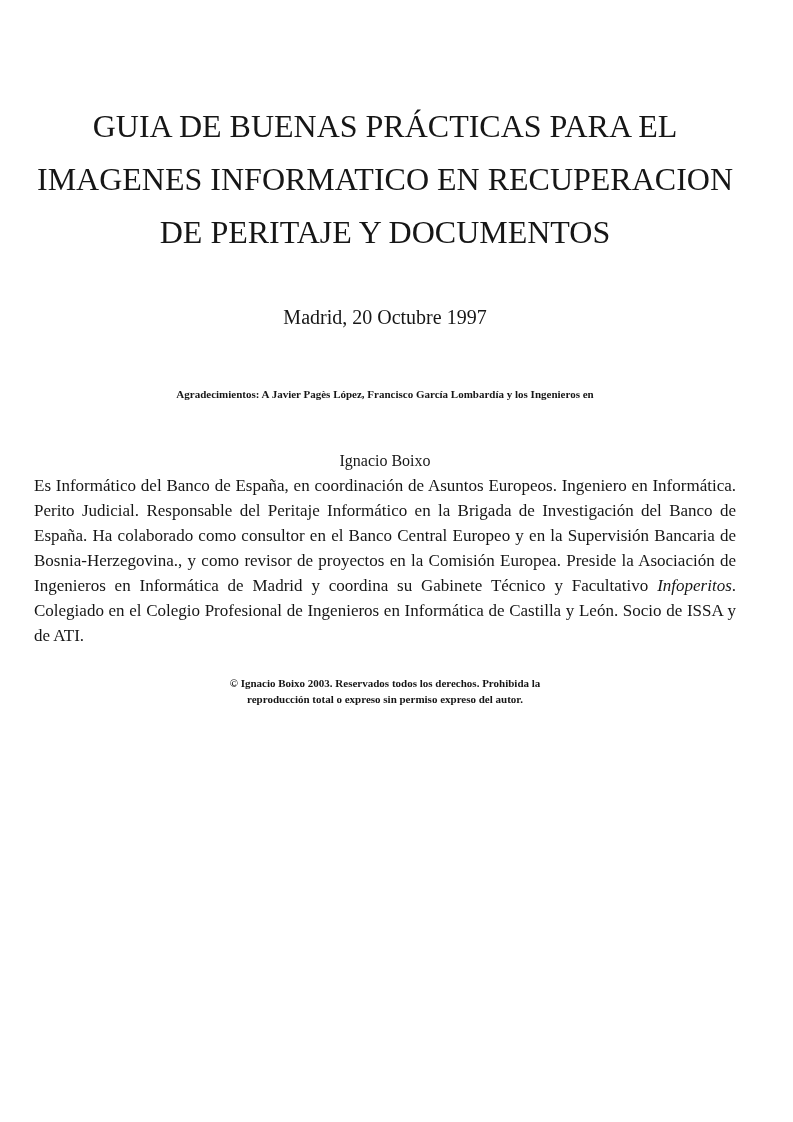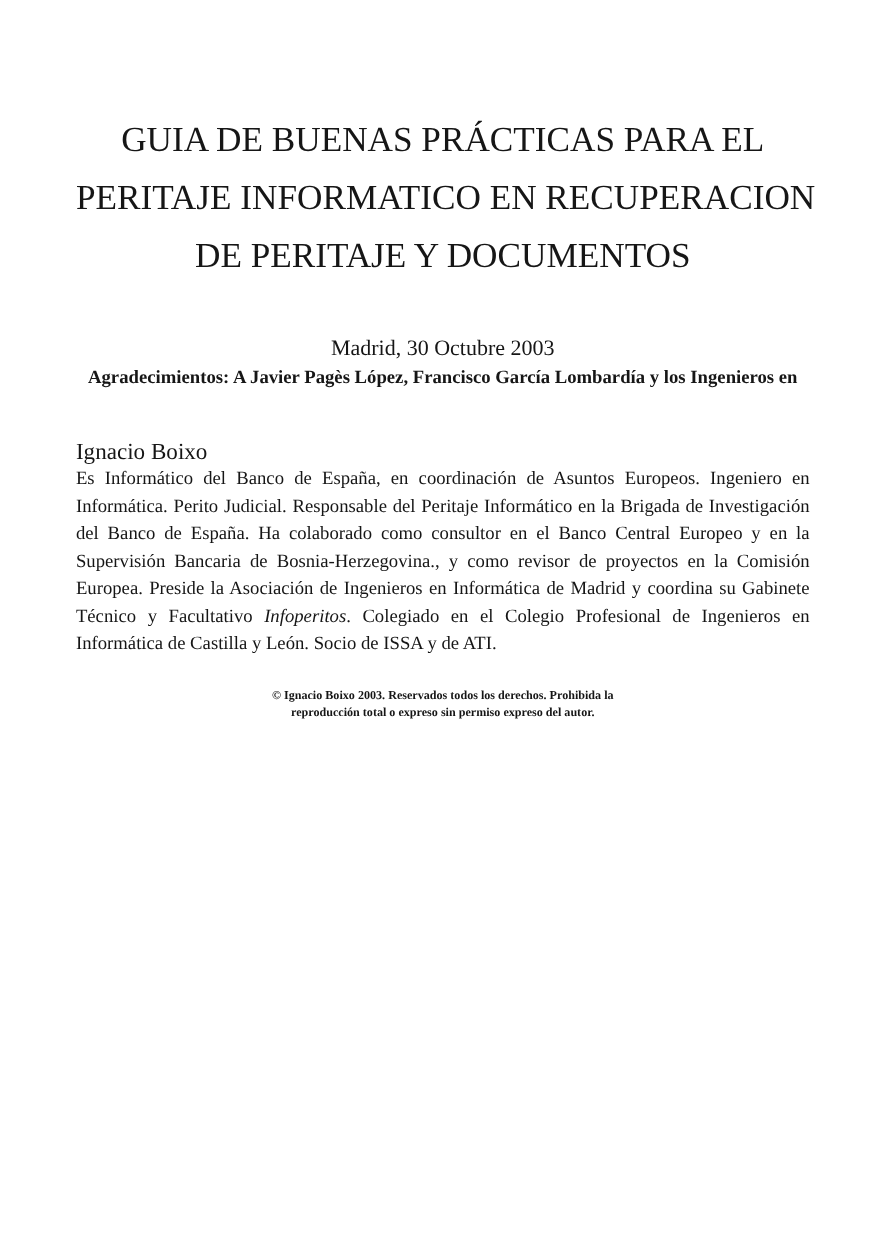--- a/index.html
+++ b/index.html
@@ -4,48 +4,50 @@
 <style>
   html, body { margin: 0; padding: 0; background: #ffffff; }
   .page {
     position: relative;
     width: 793px;
     height: 1122px;
     background: #ffffff;
     color: #161616;
     font-family: "Liberation Serif", "DejaVu Serif", serif;
     box-sizing: border-box;
-    padding: 100px 57px 0 69px;
+    padding: 100px 57px 0 34px;
     overflow: hidden;
   }
   .title {
     margin: 0;
     font-size: 32px;
     line-height: 53px;
     font-weight: normal;
     text-align: center;
   }
   .title-line { white-space: nowrap; }
   .date-line {
     margin-top: 46px;
     font-size: 20px;
     line-height: 24px;
     text-align: center;
   }
   .ack {
-    font-size: 17px;
+    margin-top: 51px;
+    font-size: 11px;
     line-height: 28px;
     font-weight: bold;
     text-align: center;
   }
   .ack-line { white-space: nowrap; }
   .author-name {
     margin-top: 41px;
-    font-size: 21px;
+    font-size: 16px;
     line-height: 24px;
+    text-align: center;
   }
   .bio {
     margin: 0 0 0 0;
     font-size: 17px;
     line-height: 25px;
     text-align: justify;
   }
   .bio i { font-style: italic; }
   .copyright {
     margin-top: 28px;
@@ -55,25 +57,25 @@
     font-weight: bold;
   }
 </style>
 </head>
 <body>
 
 <div class="page">
 
   <h1 class="title">
     <div class="title-line">GUIA DE BUENAS PRÁCTICAS PARA EL</div>
-    <div class="title-line">PERITAJE INFORMATICO EN RECUPERACION</div>
+    <div class="title-line">IMAGENES INFORMATICO EN RECUPERACION</div>
     <div class="title-line">DE PERITAJE Y DOCUMENTOS</div>
   </h1>
 
-  <div class="date-line">Madrid, 30 Octubre 2003</div>
+  <div class="date-line">Madrid, 20 Octubre 1997</div>
 
   <div class="ack">
     <div class="ack-line">Agradecimientos: A Javier Pagès López, Francisco García Lombardía y los Ingenieros en</div>
   </div>
 
   <div class="author-name">Ignacio Boixo</div>
 
   <p class="bio"><span>Es Informático del Banco de España, en coordinación de Asuntos Europeos. Ingeniero en Informática. Perito Judicial. Responsable del Peritaje Informático en la Brigada de Investigación del Banco de España. Ha colaborado como consultor en el Banco Central Europeo y en la Supervisión Bancaria de Bosnia-Herzegovina., y como revisor de proyectos en la Comisión Europea. Preside la Asociación de Ingenieros en Informática de Madrid y coordina su Gabinete Técnico y Facultativo </span><i>Infoperitos</i><span>. Colegiado en el Colegio Profesional de Ingenieros en Informática de Castilla y León. Socio de ISSA y de ATI.</span></p>
 
   <div class="copyright">

